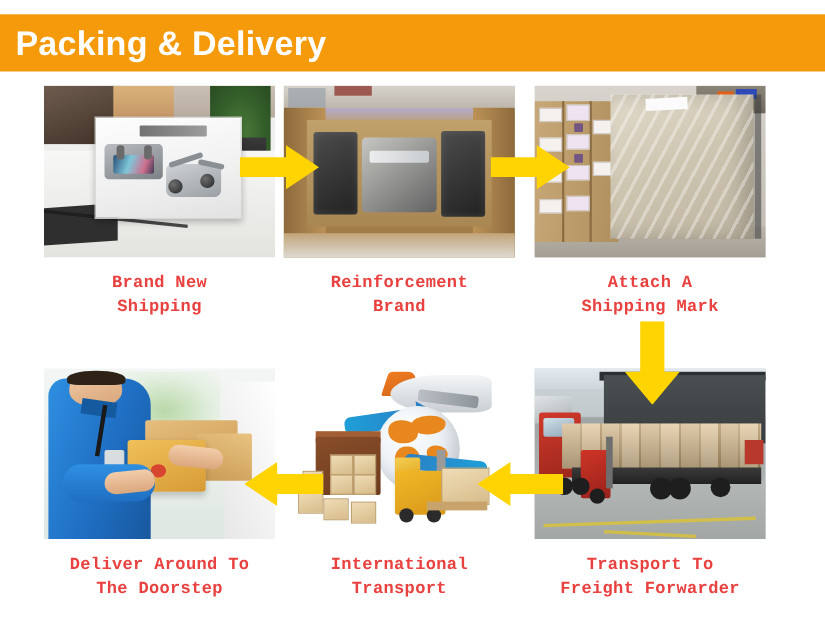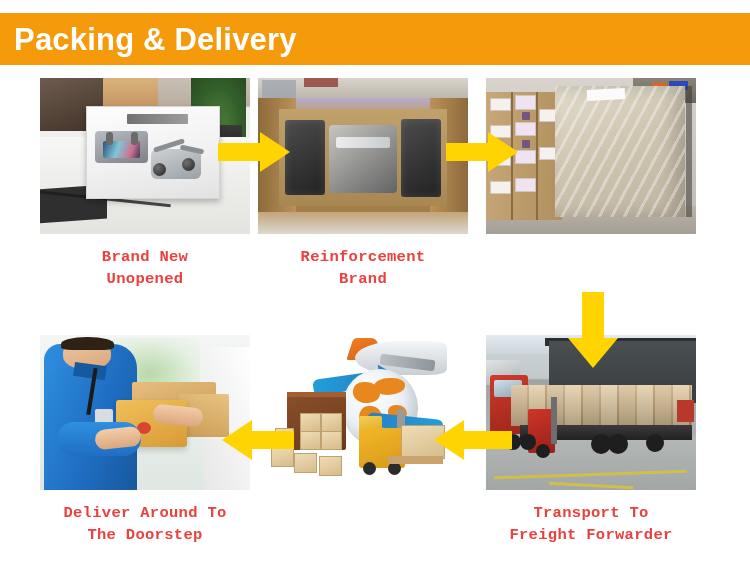--- a/index.html
+++ b/index.html
@@ -262,21 +262,21 @@
           <div class="stick1"></div>
           <div class="stick2"></div>
           <div class="drone"></div>
           <div class="arm arm1"></div>
           <div class="arm arm2"></div>
           <div class="lens1"></div>
           <div class="lens2"></div>
         </div>
       </div>
       <div class="caption">Brand New
-Unopened</div>
+Shipping</div>
     </div>
 
     <div class="cell c2">
       <div class="photo p2">
         <div class="bgtop"></div>
         <div class="bgsmall"></div>
         <div class="bgred"></div>
         <div class="flapT"></div>
         <div class="flapL"></div>
         <div class="flapR"></div>
@@ -311,20 +311,22 @@
         <div class="lbl" style="left:25%;top:20%;width:8%;height:7%;"></div>
         <div class="lbl" style="left:25%;top:44%;width:8%;height:7%;"></div>
         <div class="mark" style="left:17%;top:22%;width:4%;height:5%;"></div>
         <div class="mark" style="left:17%;top:40%;width:4%;height:5%;"></div>
         <div class="wrapped">
           <div class="film"></div>
         </div>
         <div class="tag"></div>
         <div class="edge"></div>
       </div>
+      <div class="caption">Attach A
+Shipping Mark</div>
     </div>
   </div>
 
   <div class="row row2">
 
     <div class="cell c1">
       <div class="photo p4">
         <div class="blurbg"></div>
         <div class="courier"></div>
         <div class="head"></div>
@@ -368,20 +370,22 @@
         <div class="crate" style="left:29%;top:78%;width:10%;height:12%;"></div>
         <div class="crate" style="left:8%;top:60%;width:8%;height:10%;"></div>
         <div class="forkmast"></div>
         <div class="forkcab"></div>
         <div class="fork"></div>
         <div class="wheel" style="left:50%;top:82%;"></div>
         <div class="wheel" style="left:62%;top:82%;"></div>
         <div class="crate" style="left:68%;top:58%;width:20%;height:21%;"></div>
         <div class="pallet"></div>
       </div>
+      <div class="caption">International
+Transport</div>
     </div>
 
     <div class="cell c3">
       <div class="photo p6">
         <div class="sky"></div>
         <div class="wallroof"></div>
         <div class="wall"></div>
         <div class="bus"></div>
         <div class="ground"></div>
         <div class="yline" style="left:4%;bottom:9%;width:92%;transform:rotate(-2deg);"></div>

